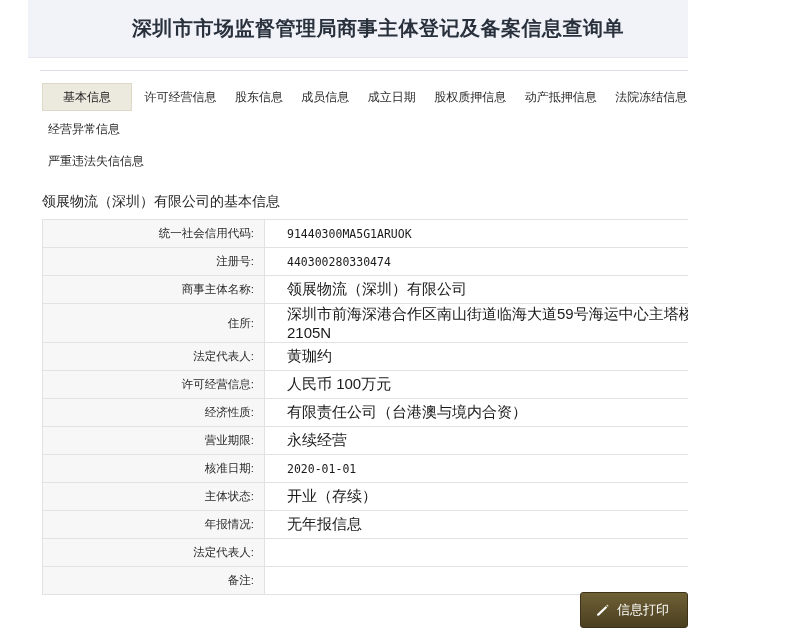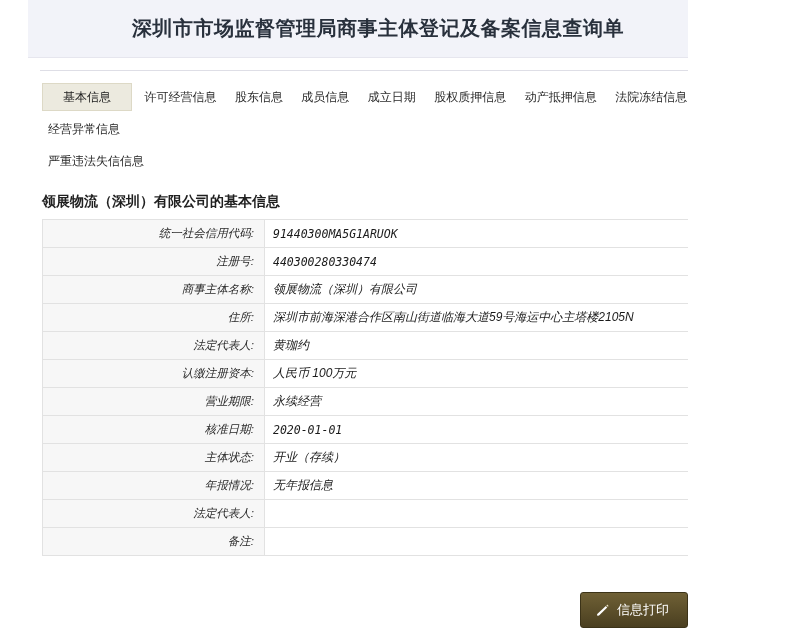--- a/index.html
+++ b/index.html
@@ -54,51 +54,50 @@
   }
   .tab.active {
     background: #eceadf;
     border: 1px solid #ddd9c6;
     color: #1c1c1c;
     padding: 2px 20px;
   }
   .section-title {
     margin: 14px 14px 8px 14px;
     font-size: 14px;
-    font-weight: bold;
+    font-weight: normal;
     color: #1f1f1f;
   }
   table.info {
     margin: 0 14px;
     width: 672px;
     border-collapse: collapse;
     background: #ffffff;
   }
   table.info tr { height: 28px; }
   table.info td {
     border: 1px solid #e2e2e2;
     font-size: 11.5px;
     vertical-align: middle;
-    font-style: italic;
   }
   td.k {
     width: 222px;
     background: #f7f7f7;
     text-align: right;
     padding-right: 10px;
     color: #2b2b2b;
     white-space: nowrap;
   }
   td.v {
-    padding-left: 8px;
+    padding-left: 22px;
     color: #1a1a1a;
     font-family: "DejaVu Sans Mono", monospace;
     font-size: 11px;
   }
-  td.v.cjk { font-family: "Liberation Sans", sans-serif; font-size: 12px; }
+  td.v.cjk { font-family: "Liberation Sans", sans-serif; font-size: 15px; }
   .print-wrap {
     position: absolute;
     right: 28px; bottom: 8px;
   }
   .print-btn {
     display: flex;
     align-items: center;
     gap: 8px;
     background: linear-gradient(180deg,#6f6035 0%, #4a3f20 100%);
     color: #ffffff;
@@ -164,22 +163,26 @@
       </tr>
       <tr>
         <td class="k">住所:</td>
         <td class="v cjk">深圳市前海深港合作区南山街道临海大道59号海运中心主塔楼2105N</td>
       </tr>
       <tr>
         <td class="k">法定代表人:</td>
         <td class="v cjk">黄珈约</td>
       </tr>
       <tr>
-        <td class="k">认缴注册资本:</td>
+        <td class="k">许可经营信息:</td>
         <td class="v cjk">人民币 100万元</td>
+      </tr>
+      <tr>
+        <td class="k">经济性质:</td>
+        <td class="v cjk">有限责任公司（台港澳与境内合资）</td>
       </tr>
       <tr>
         <td class="k">营业期限:</td>
         <td class="v cjk">永续经营</td>
       </tr>
       <tr>
         <td class="k">核准日期:</td>
         <td class="v">2020-01-01</td>
       </tr>
       <tr>

